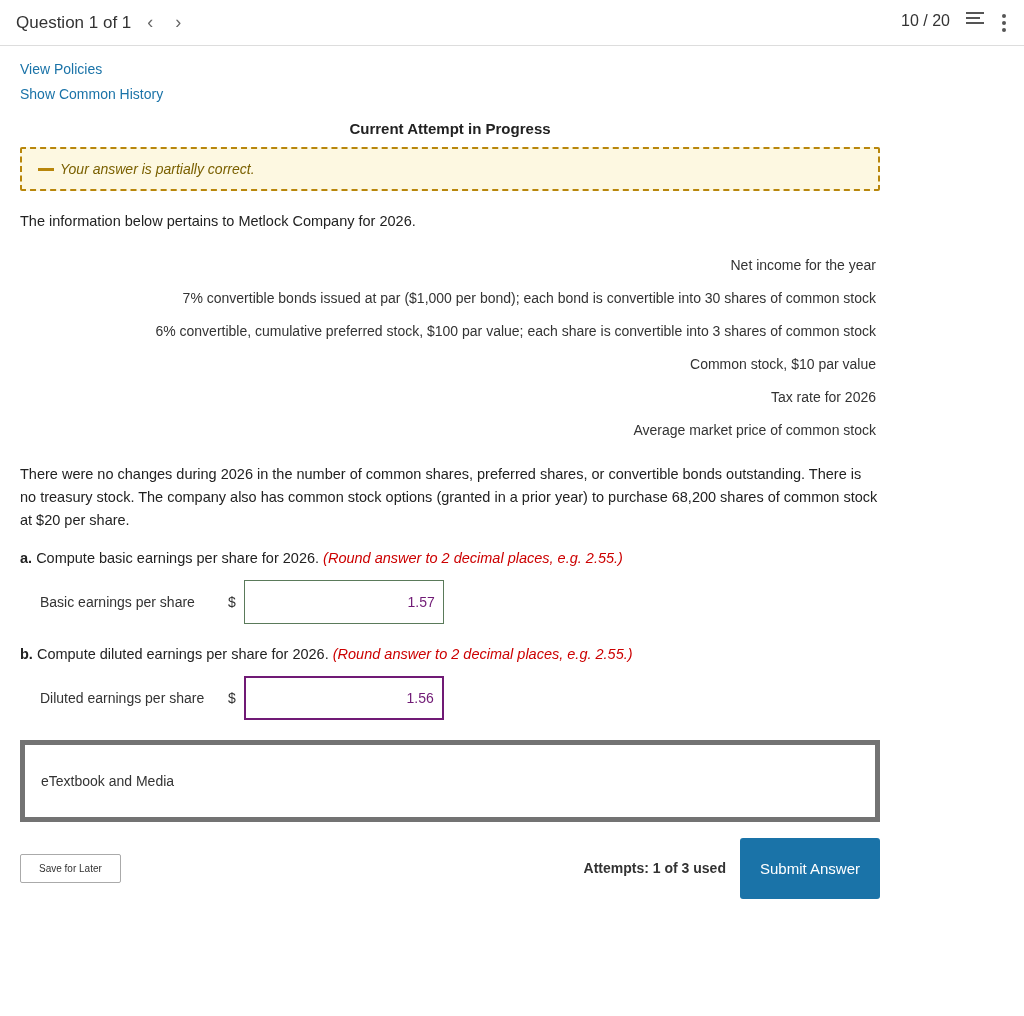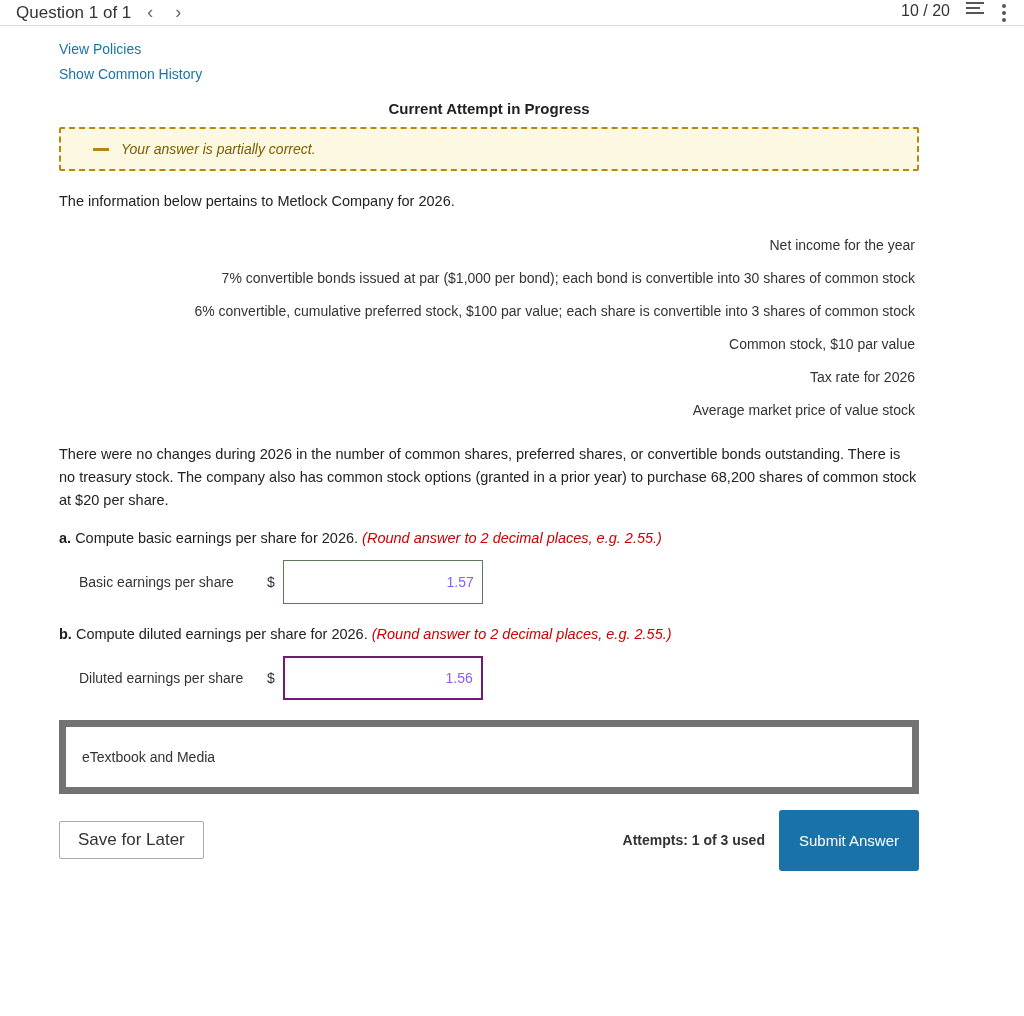--- a/index.html
+++ b/index.html
@@ -9,21 +9,21 @@
       color: #222;
       background: #fff;
       width: 1024px;
       min-height: 1016px;
     }
 
     
     .header {
       display: flex;
       align-items: center;
-      padding: 0 16px;
+      padding: 10px 16px;
       border-bottom: 1px solid #ddd;
       background: #fff;
     }
     .header-left {
       display: flex;
       align-items: center;
       gap: 10px;
       flex: 1;
     }
     .question-label {
@@ -74,21 +74,20 @@
       width: 4px;
       height: 4px;
       background: #555;
       border-radius: 50%;
     }
 
     
     .main-content {
       padding: 10px 20px 20px 20px;
       max-width: 900px;
-      margin-left: 39px;
     }
 
     
     .link-row {
       padding: 4px 0;
     }
     .link-row a {
       color: #1a73a8;
       text-decoration: none;
       font-size: 14px;
@@ -99,25 +98,25 @@
       font-weight: bold;
       font-size: 15px;
       margin: 14px 0 10px 0;
       text-align: center;
     }
 
     
     .partial-correct-box {
       border: 2px dashed #b8860b;
       background: #fdf8e1;
-      padding: 12px 32px;
+      padding: 12px 16px;
       margin-bottom: 20px;
       display: flex;
       align-items: center;
-      gap: 12px;
+      gap: 6px;
       border-radius: 2px;
     }
     .partial-correct-box .minus-icon {
       display: inline-block;
       width: 16px;
       height: 3px;
       background: #b8860b;
       flex-shrink: 0;
       margin-top: 1px;
     }
@@ -184,56 +183,56 @@
     .dollar-sign {
       font-size: 14px;
       color: #333;
     }
     .answer-input {
       width: 200px;
       height: 44px;
       border: 1px solid #aaa;
       padding: 20px 8px;
       font-size: 14px;
-      color: #8b5cf6;
+      color: #701a75;
       text-align: right;
       outline: none;
     }
     .answer-input.correct {
       border: 1px solid #5a7a5a;
       background: #fff;
     }
     .answer-input.incorrect {
       border: 2px solid #701a75;
       background: #fff;
     }
 
     
     .etextbook-row {
-      border: 7px solid #737373;
-      padding: 22px 16px;
+      border: 5px solid #737373;
+      padding: 28px 16px;
       font-size: 14px;
       color: #333;
       margin-top: 10px;
       cursor: pointer;
     }
 
     
     .footer-row {
       display: flex;
       align-items: center;
       justify-content: space-between;
       margin-top: 12px;
       padding: 4px 0;
     }
     .save-btn {
       border: 1px solid #aaa;
       background: #fff;
       padding: 8px 18px;
-      font-size: 17px;
+      font-size: 10px;
       cursor: pointer;
       border-radius: 2px;
       color: #333;
     }
     .footer-right {
       display: flex;
       align-items: center;
       gap: 14px;
     }
     .attempts-label {
@@ -292,21 +291,21 @@
   </div>
 
   <p class="question-intro">The information below pertains to Metlock Company for 2026.</p>
 
   <div class="data-rows">
     <div class="data-row">Net income for the year</div>
     <div class="data-row">7% convertible bonds issued at par ($1,000 per bond); each bond is convertible into 30 shares of common stock</div>
     <div class="data-row">6% convertible, cumulative preferred stock, $100 par value; each share is convertible into 3 shares of common stock</div>
     <div class="data-row">Common stock, $10 par value</div>
     <div class="data-row">Tax rate for 2026</div>
-    <div class="data-row">Average market price of value stock</div>
+    <div class="data-row">Average market price of common stock</div>
   </div>
 
   <p class="paragraph-text">There were no changes during 2026 in the number of common shares, preferred shares, or convertible bonds outstanding. There is no treasury stock. The company also has common stock options (granted in a prior year) to purchase 68,200 shares of common stock at $20 per share.</p>
 
   <p class="part-label">
     <span class="part-letter">a.</span>
     <span>Compute basic earnings per share for 2026.</span>
     <span class="round-hint">(Round answer to 2 decimal places, e.g. 2.55.)</span>
   </p>
 

